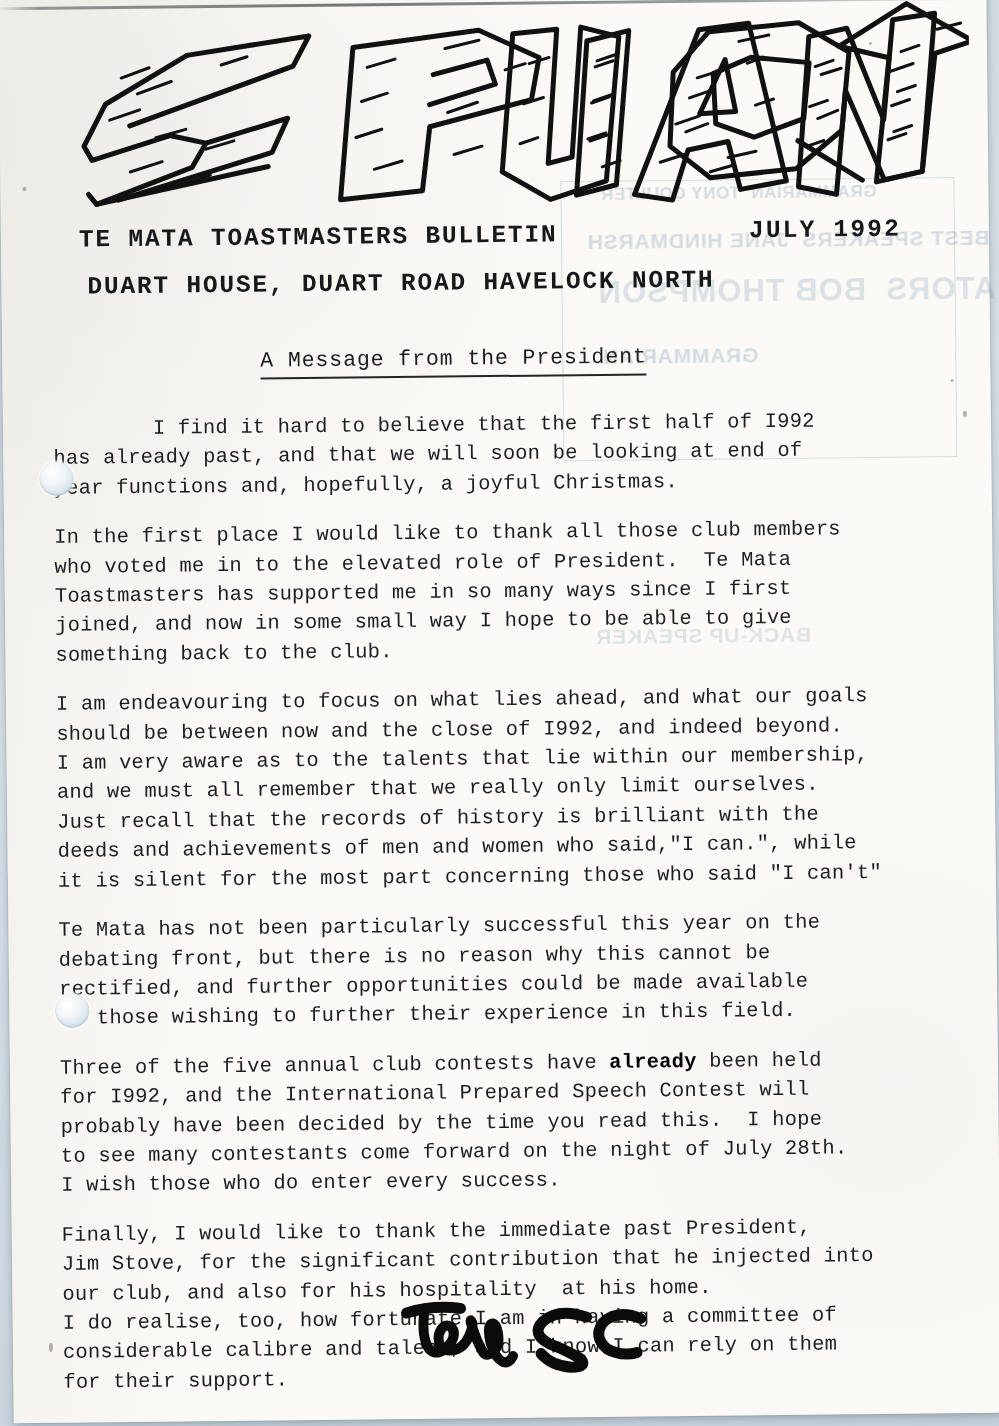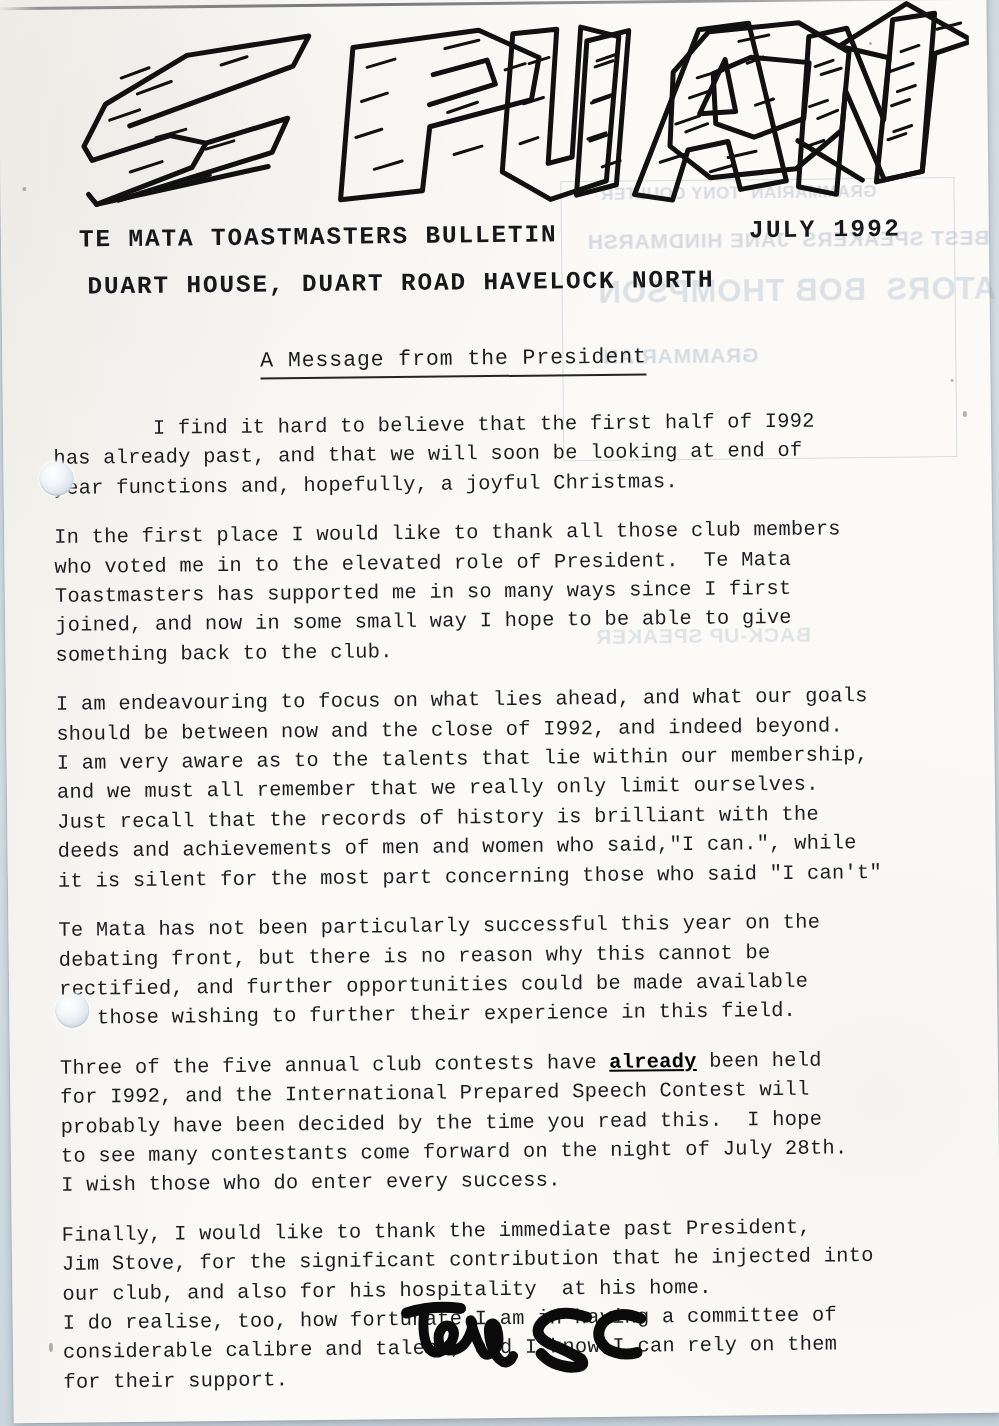--- a/index.html
+++ b/index.html
@@ -114,21 +114,21 @@
     font-size: 20.4px;
     line-height: 29.4px;
     color: #1b1d1f;
     letter-spacing: 0.25px;
   }
   #body-copy p {
     margin: 0 0 20px 0;
     white-space: pre-wrap;
   }
   #body-copy p:last-child { margin-bottom: 0; }
-  #body-copy b { font-weight: 700; color: #000; text-decoration: underline; }
+  #body-copy b { font-weight: 700; color: #000; }
 
   
   #signature {
     position: absolute;
     left: 378px;
     top: 1306px;
     width: 270px;
     height: 92px;
   }
   #signature svg { display: block; width: 100%; height: 100%; }

